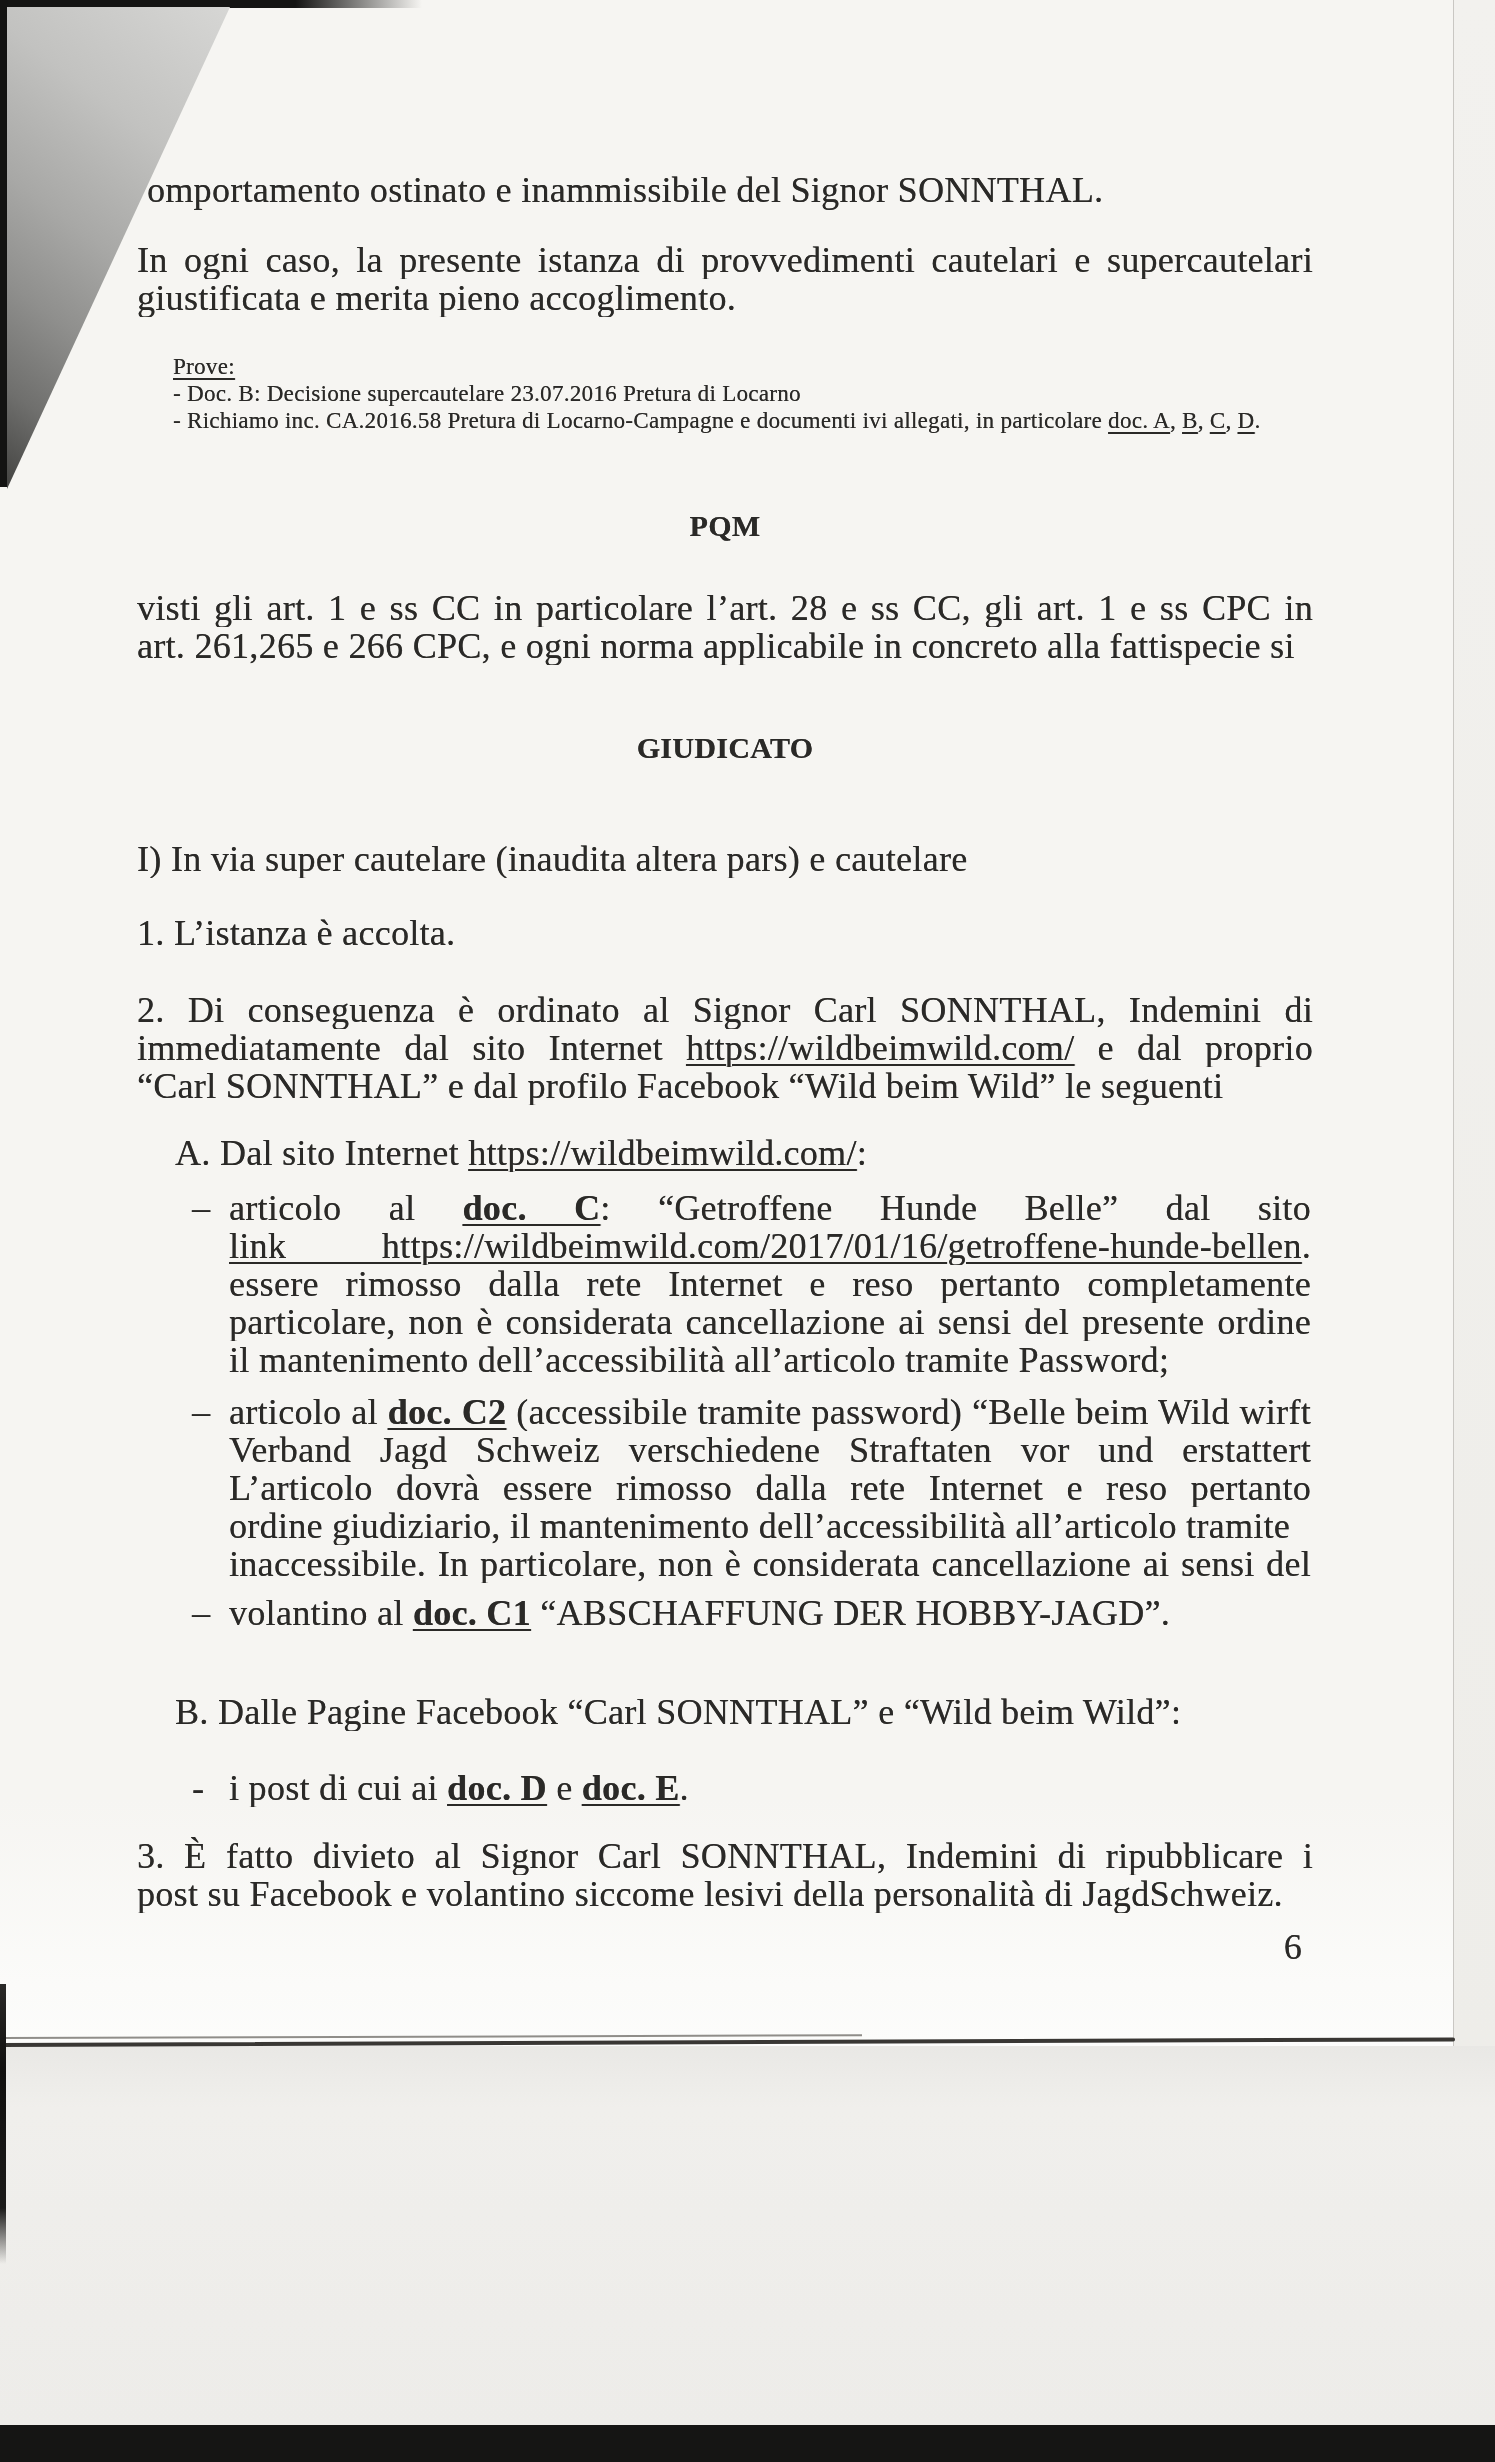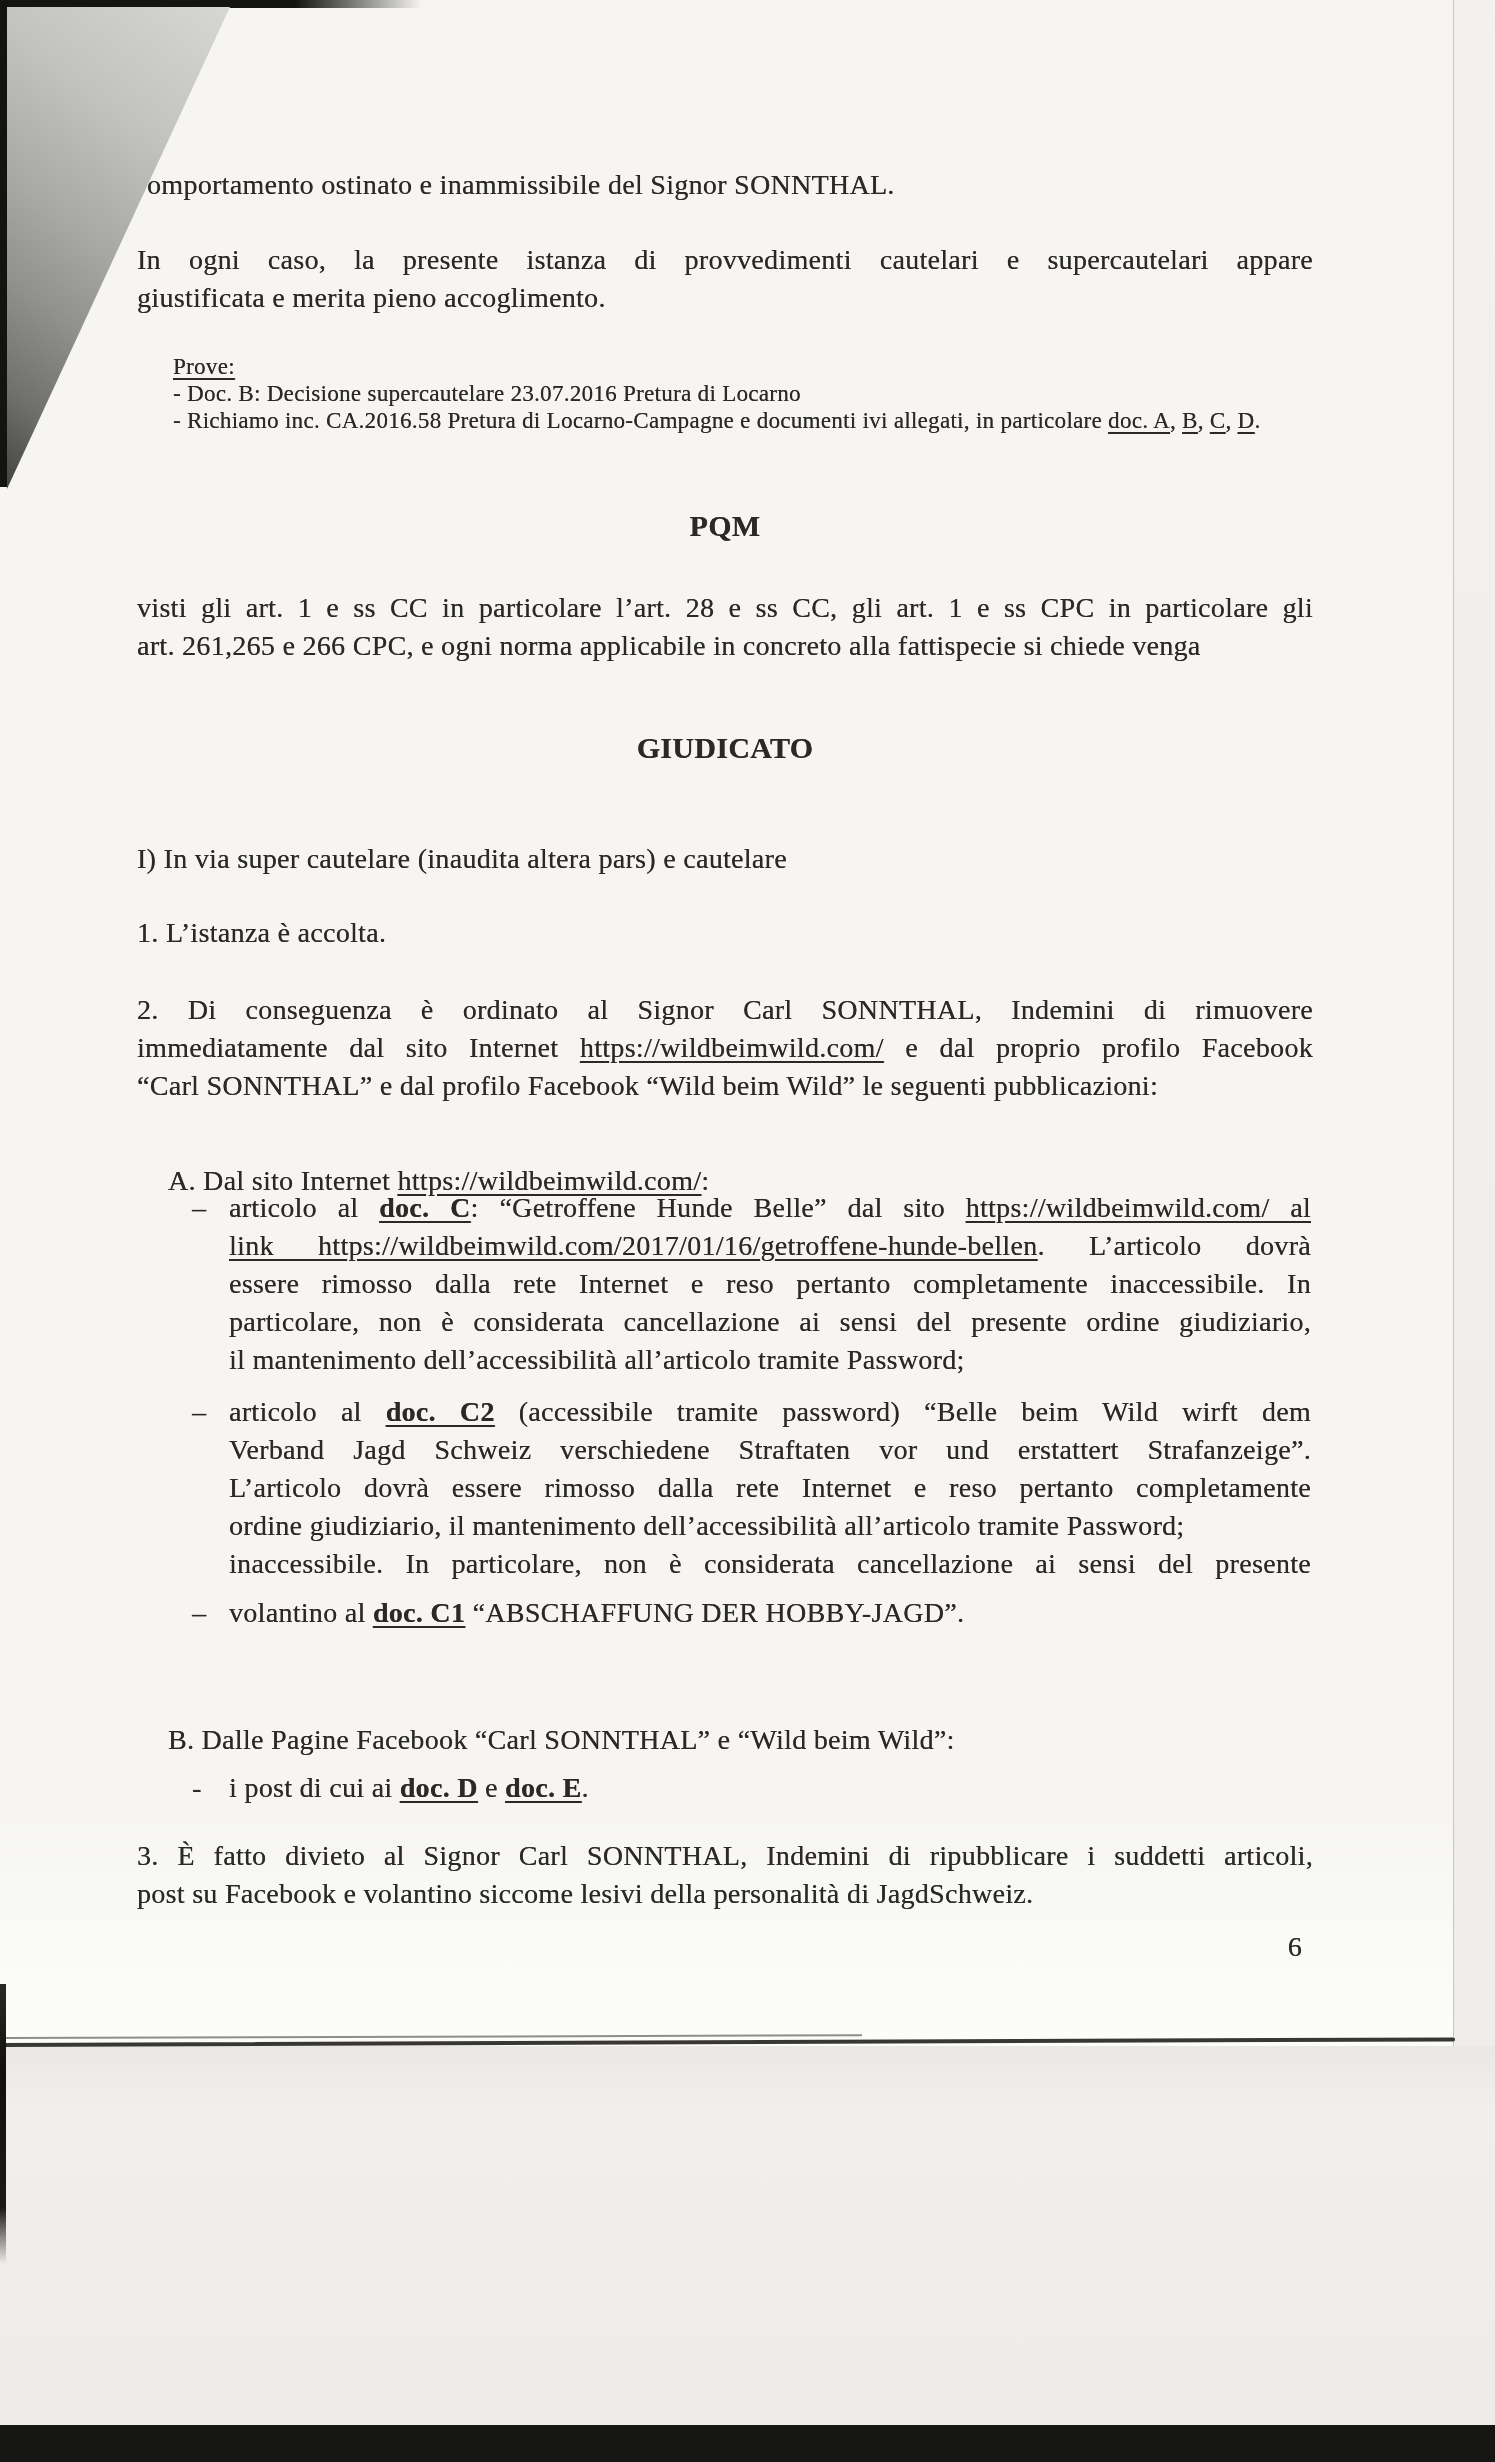--- a/index.html
+++ b/index.html
@@ -22,29 +22,29 @@
   .bottom-bar { position:absolute; left:0; top:2425px; width:1495px; height:38px; background:#151514; }
   .top-bar { position:absolute; left:0; top:0; width:422px; height:8px;
     background:linear-gradient(90deg,#141413 0%,#141413 70%,rgba(20,20,19,0) 100%); }
   .left-bar-top { position:absolute; left:0; top:0; width:8px; height:487px; background:#131312; }
   .left-bar-bottom { position:absolute; left:0; top:1984px; width:6.2px; height:280px;
     background:linear-gradient(180deg,#2a2927,#11100f 30%,#1b1a19 80%,rgba(20,20,19,0) 100%); }
   .fold { position:absolute; left:0; top:0; width:239px; height:492px; z-index:5;
     clip-path:polygon(7px 7px, 230px 7px, 7px 489px);
     background:linear-gradient(217deg,#d8d8d6 0%,#c2c2c0 30%,#a8a8a6 52%,#8f8f8d 68%,#6f6f6d 84%,#3f3f3d 100%); }
 
-  .t { position:absolute; z-index:2; font-size:28px; letter-spacing:0.3px;
+  .t { position:absolute; z-index:2; font-size:36px; letter-spacing:0.3px;
        text-shadow:0.2px 0 0.4px rgba(42,40,37,0.75); }
   .block { left:137px; width:1176px; }
   .ln  { line-height:38px; height:38px; overflow:hidden; }
   .j   { text-align:justify; text-align-last:justify; }
   .small { left:137px; width:1176px; font-size:23px;margin-left:36px; }
   .ln-s { line-height:27px; height:27px; overflow:hidden; }
   .head { left:137px; width:1176px; text-align:center; font-weight:bold; font-size:30px; line-height:38px; }
-  .indent { left:168px; width:1138px;margin-top:28px; }
+  .indent { left:175px; width:1138px; }
   .bullet { left:192px; width:1119px; }
   .dash { position:absolute; left:0; top:0; line-height:38px; }
   .btxt { margin-left:37px; }
   .u  { text-decoration:underline; text-underline-offset:4.4px; text-decoration-thickness:1.8px; }
   .bu { font-weight:bold; text-decoration:underline; text-underline-offset:4.4px; text-decoration-thickness:2.2px; }
   .pagenum { left:1214px; width:88px; text-align:right; line-height:38px; }
 </style>
 </head>
 <body>
 

